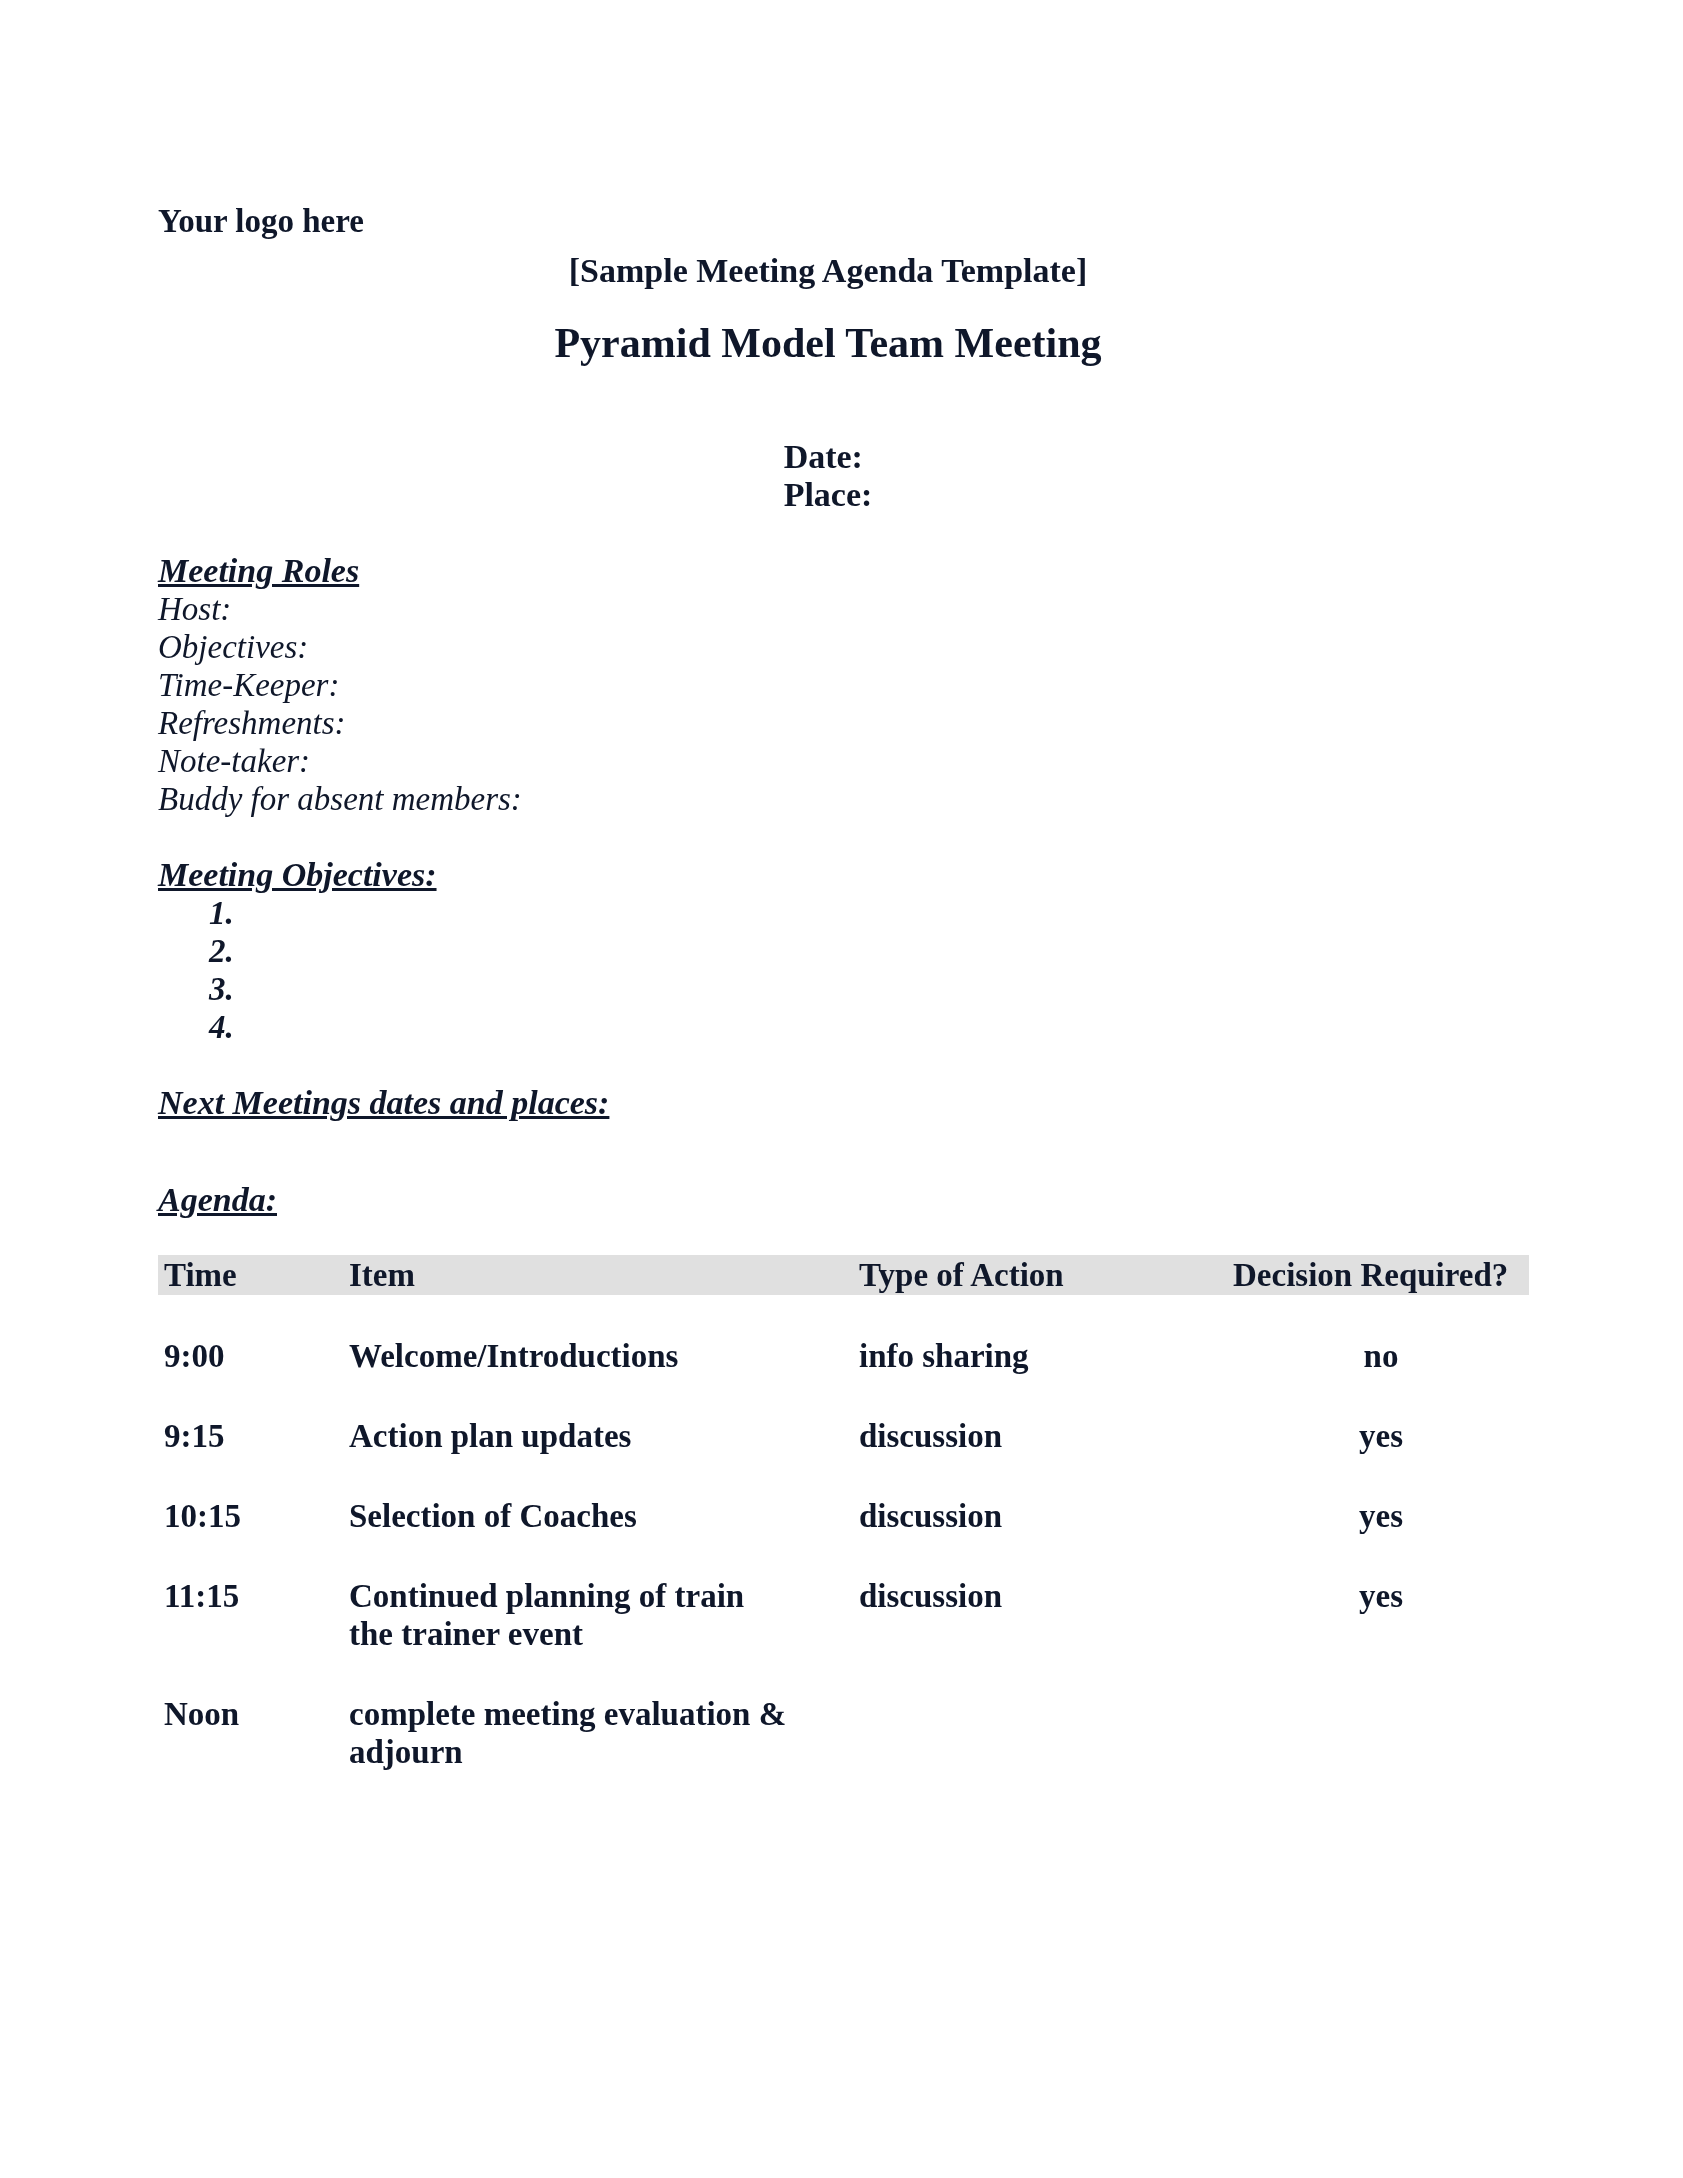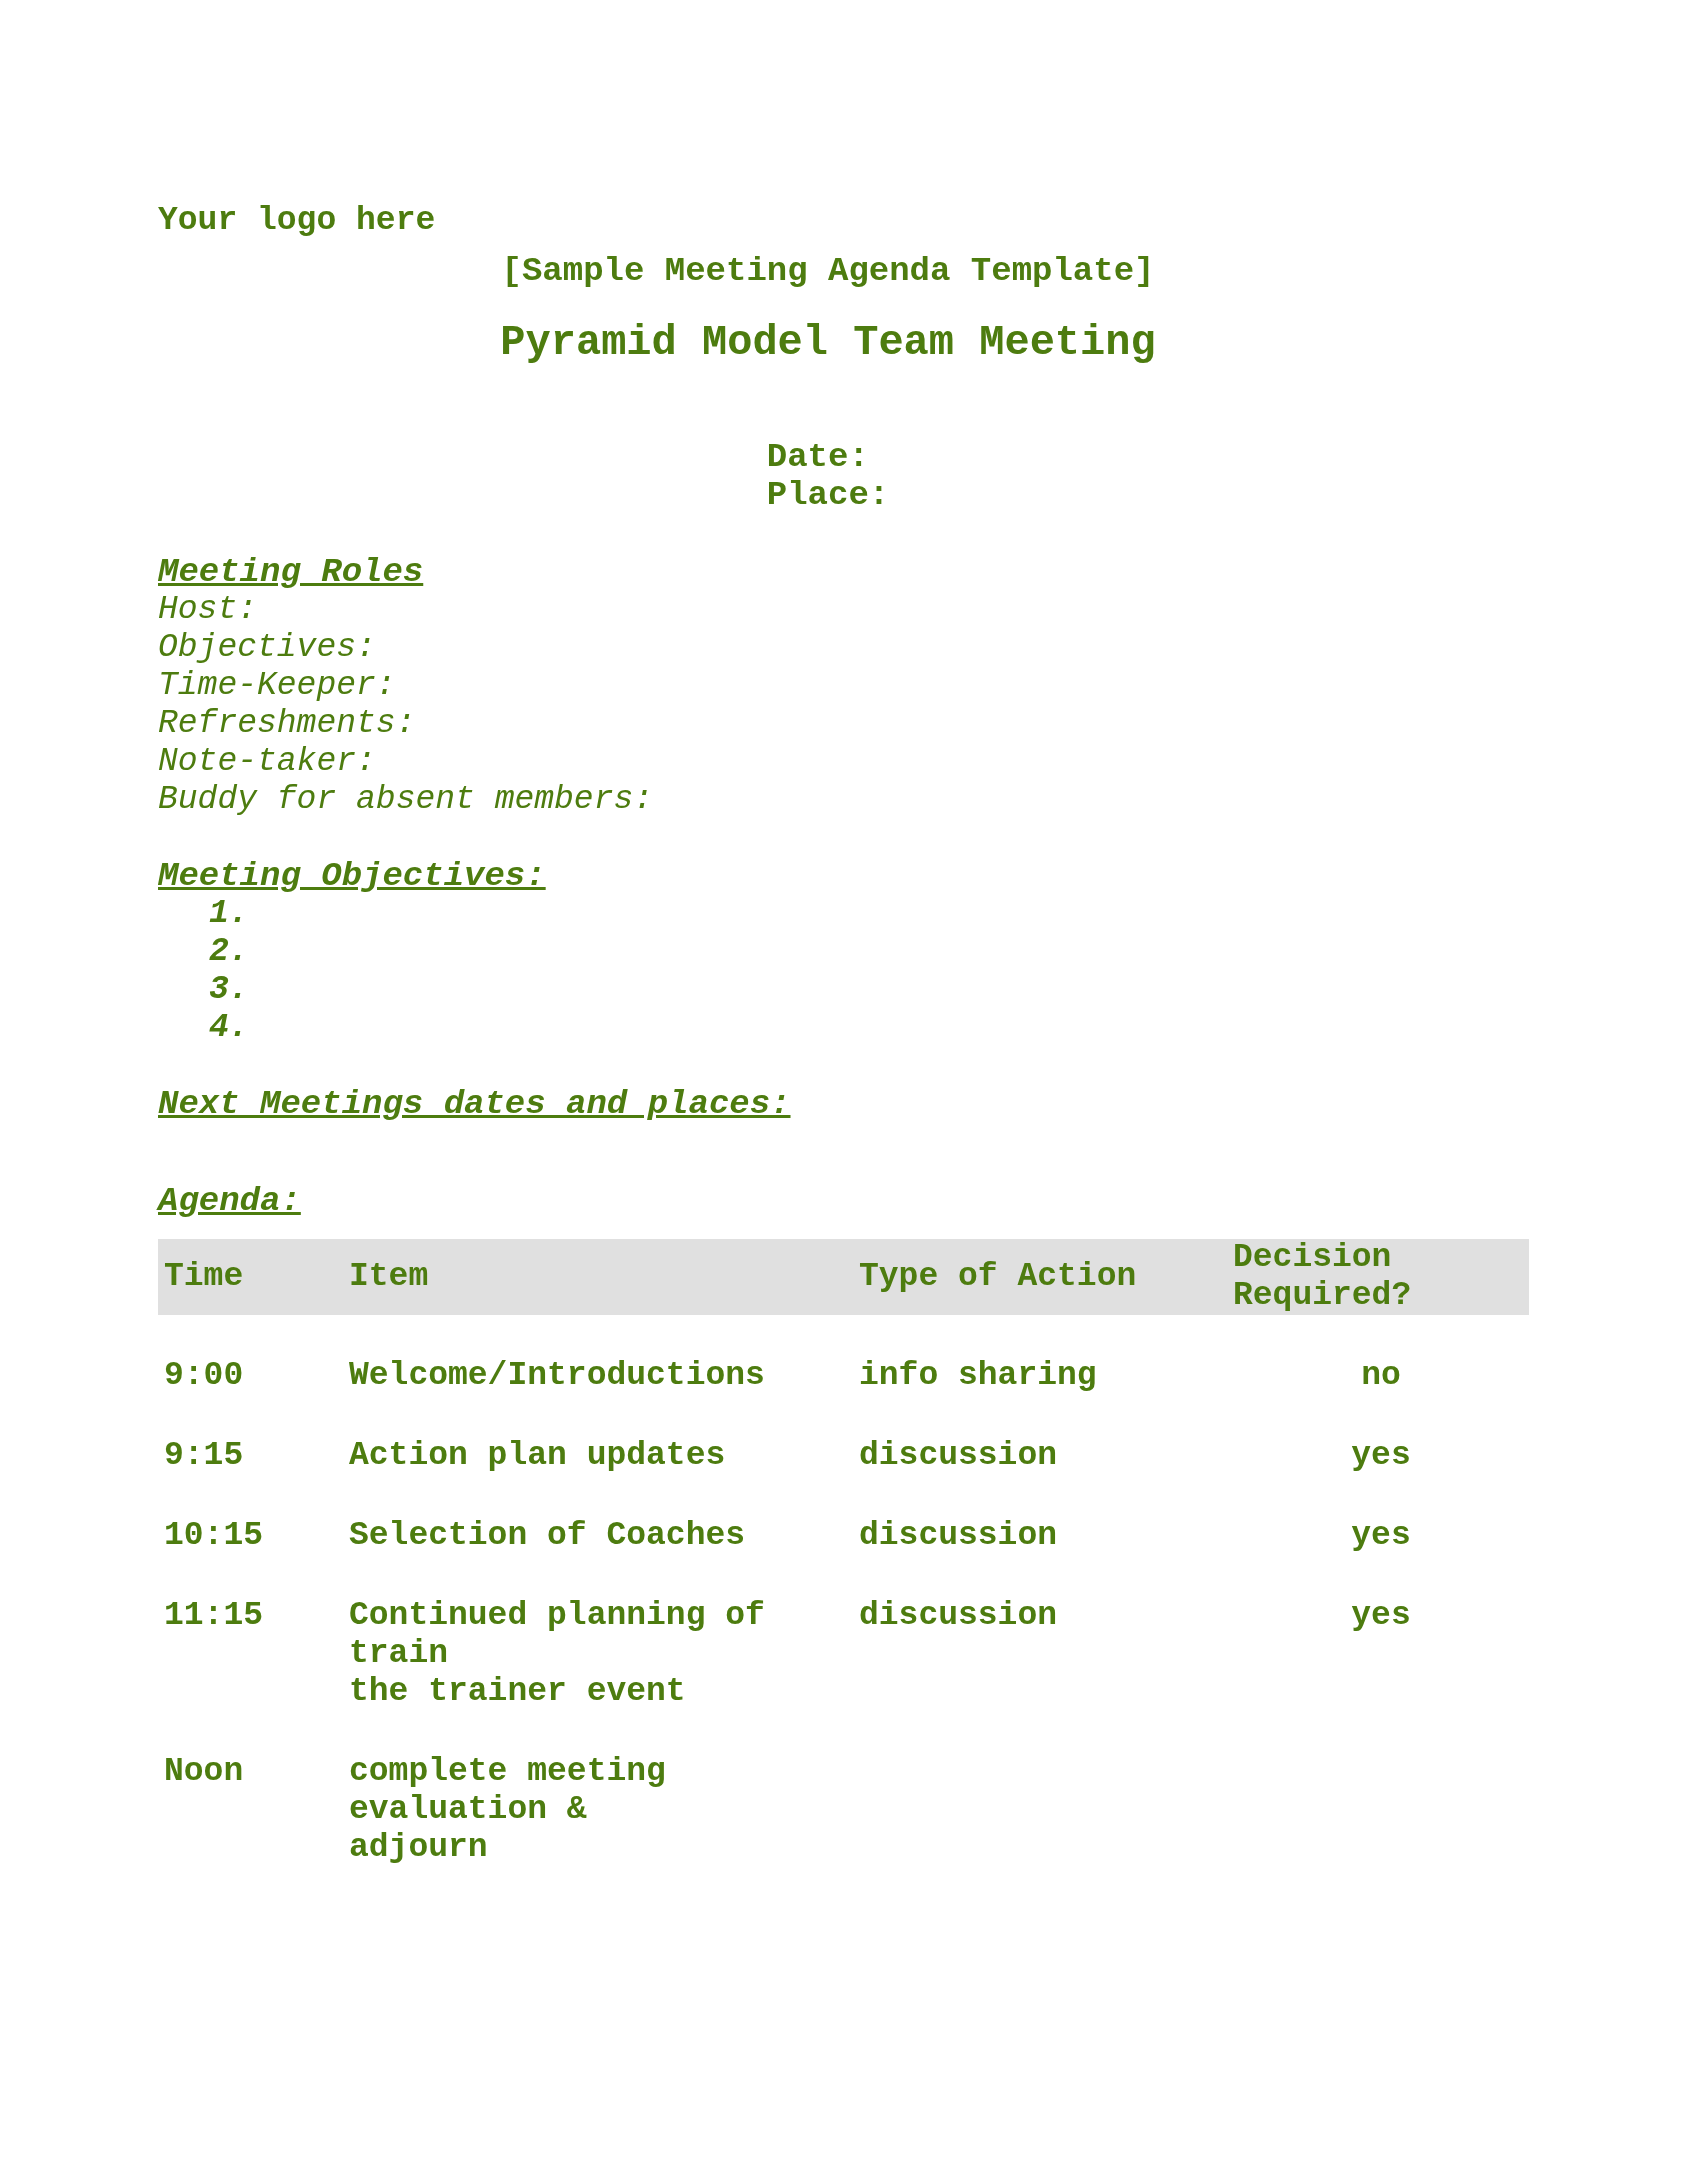--- a/index.html
+++ b/index.html
@@ -3,22 +3,22 @@
 <meta charset="utf-8">
 <style>
   * { margin: 0; padding: 0; box-sizing: border-box; }
   html, body { background: #ffffff; }
   body { width: 1683px; height: 2178px; overflow: hidden; }
 
   .page {
     width: 1683px;
     height: 2178px;
     background: #ffffff;
-    color: #4d7c0f;
-    font-family: Liberation Mono, monospace;
+    color: #0f172a;
+    font-family: Liberation Serif, serif;
     font-size: 33px;
     line-height: 38px;
     padding: 202px 153px 0 158px;
   }
 
   .logo-line { font-weight: bold; }
 
   .center-block { text-align: center; padding-right: 32px; }
 
   .subtitle { font-weight: bold; font-size: 34px; margin-top: 12px; }
@@ -46,21 +46,21 @@
 
   .objectives-list { margin-left: 51px; }
   .objective-line { font-weight: bold; font-style: italic; }
 
   .agenda-heading { margin-top: 59px; }
 
   table.agenda-table {
     border-collapse: collapse;
     table-layout: fixed;
     width: 1371px;
-    margin-top: 19px;
+    margin-top: 36px;
     font-size: 33px;
     line-height: 38px;
   }
   .col-time { width: 185px; }
   .col-item { width: 510px; }
   .col-action { width: 374px; }
   .col-decision { width: 302px; }
 
   table.agenda-table th {
     font-weight: bold;

